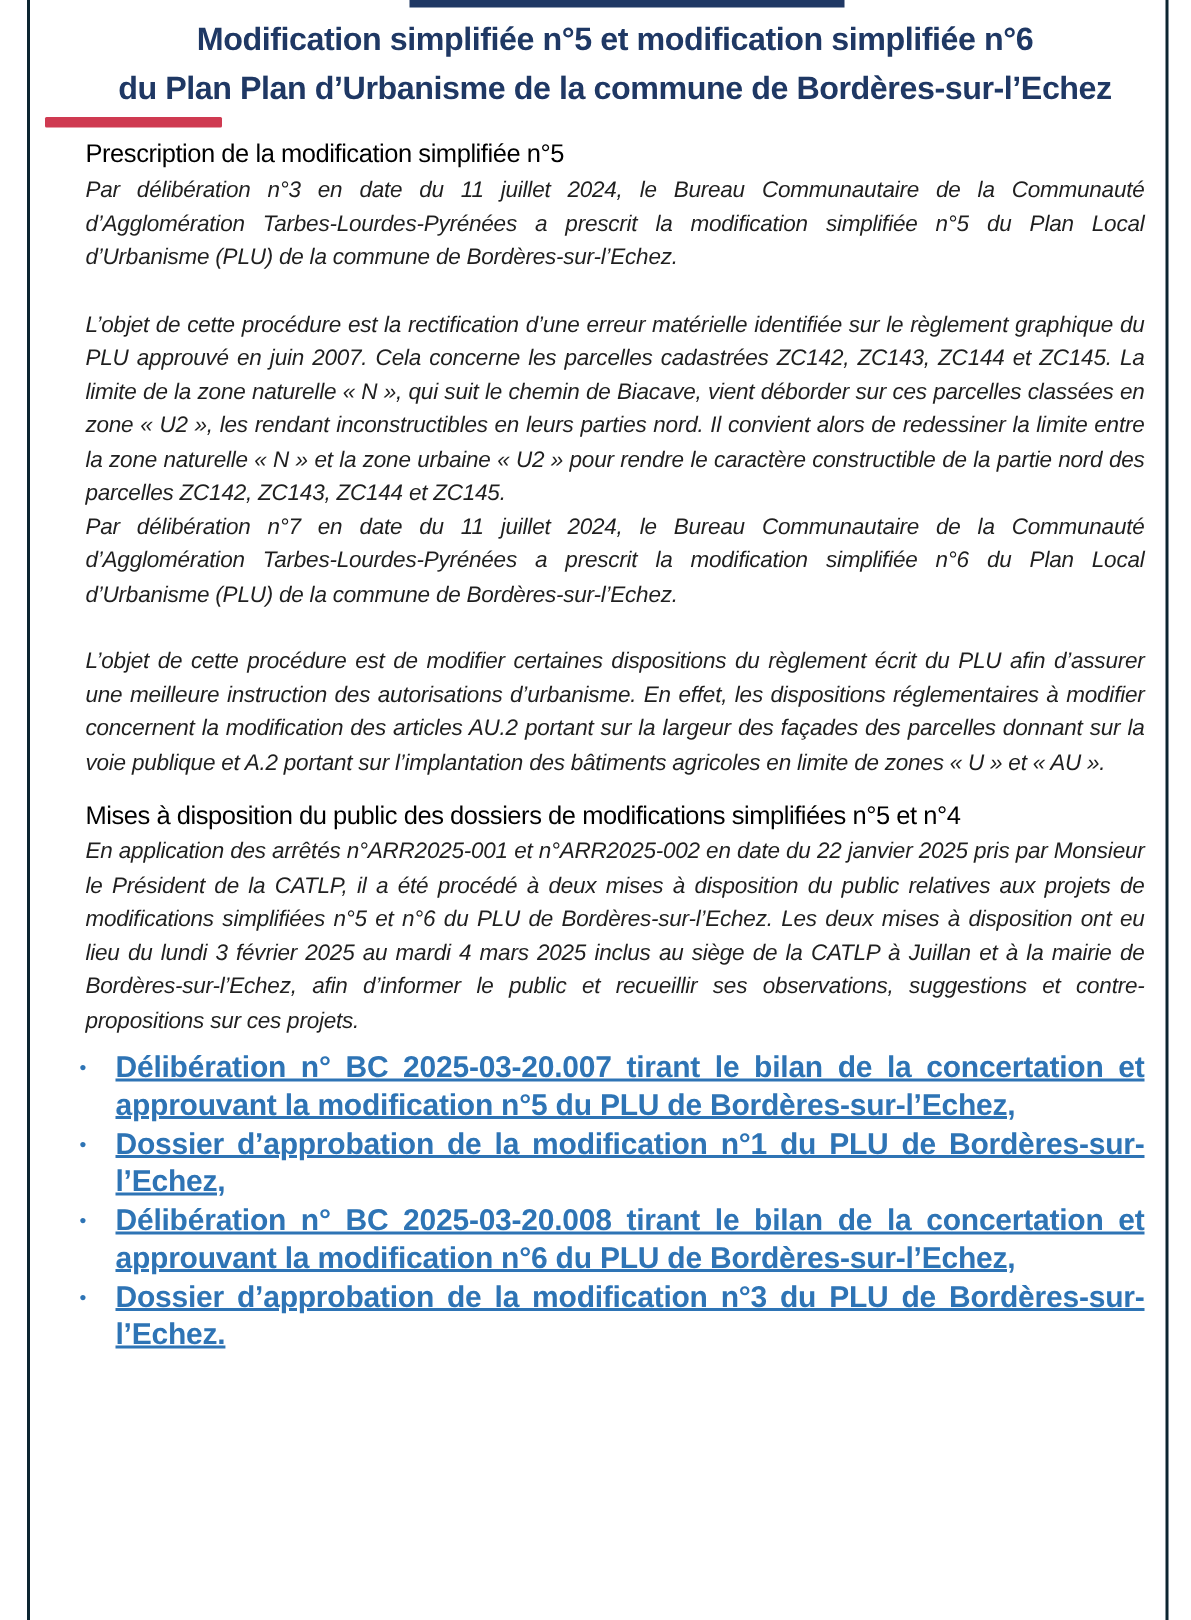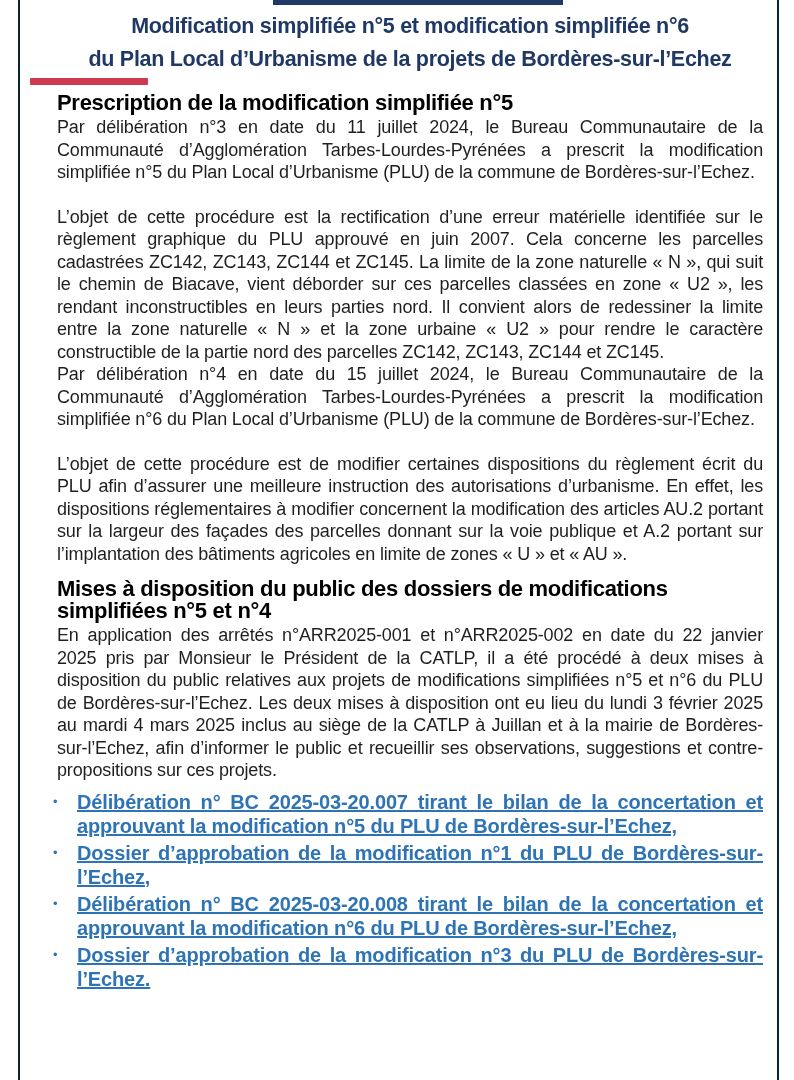--- a/index.html
+++ b/index.html
@@ -54,34 +54,35 @@
     position: absolute;
     left: 30px;
     top: 78px;
     width: 118px;
     height: 7px;
     background: #cf3a51;
     border-radius: 1px;
   }
   h2.section-heading {
     color: #000000;
-    font-weight: bold;
-    font-size: 22px;
+    font-weight: normal;
+    font-size: 17px;
     line-height: 22px;
     letter-spacing: -0.3px;
     margin: 13px 0 2px 0;
     text-align: left;
   }
   section:first-of-type h2.section-heading { margin-top: 6px; }
   p.body-par {
     color: #1f1f1f;
-    font-size: 18px;
+    font-size: 15px;
     line-height: 22.5px;
     letter-spacing: -0.15px;
     text-align: justify;
+    font-style: italic;
   }
   p.body-par + p.body-par { margin-top: 22px; }
   ul.links {
     list-style: none;
     margin: 9px 0 0 0;
   }
   ul.links li {
     position: relative;
     padding-left: 20px;
     margin-bottom: 2px;
@@ -112,34 +113,34 @@
 
   <div class="top-strip"></div>
   <div class="frame"></div>
   <div class="red-underline"></div>
 
   <div class="content">
 
     <header class="doc-header">
       <h1>
         <span class="title-line">Modification simplifiée n°5 et modification simplifiée n°6</span>
-        <span class="title-line">du Plan Local d’Urbanisme de la projets de Bordères-sur-l’Echez</span>
+        <span class="title-line">du Plan Plan d’Urbanisme de la commune de Bordères-sur-l’Echez</span>
       </h1>
     </header>
 
     <main>
 
       <section>
         <h2 class="section-heading">Prescription de la modification simplifiée n°5</h2>
         <p class="body-par">Par délibération n°3 en date du 11 juillet 2024, le Bureau Communautaire de la Communauté d’Agglomération Tarbes-Lourdes-Pyrénées a prescrit la modification simplifiée n°5 du Plan Local d’Urbanisme (PLU) de la commune de Bordères-sur-l’Echez.</p>
         <p class="body-par">L’objet de cette procédure est la rectification d’une erreur matérielle identifiée sur le règlement graphique du PLU approuvé en juin 2007. Cela concerne les parcelles cadastrées ZC142, ZC143, ZC144 et ZC145. La limite de la zone naturelle « N », qui suit le chemin de Biacave, vient déborder sur ces parcelles classées en zone « U2 », les rendant inconstructibles en leurs parties nord. Il convient alors de redessiner la limite entre la zone naturelle « N » et la zone urbaine « U2 » pour rendre le caractère constructible de la partie nord des parcelles ZC142, ZC143, ZC144 et ZC145.</p>
       </section>
 
       <section>
-        <p class="body-par">Par délibération n°4 en date du 15 juillet 2024, le Bureau Communautaire de la Communauté d’Agglomération Tarbes-Lourdes-Pyrénées a prescrit la modification simplifiée n°6 du Plan Local d’Urbanisme (PLU) de la commune de Bordères-sur-l’Echez.</p>
+        <p class="body-par">Par délibération n°7 en date du 11 juillet 2024, le Bureau Communautaire de la Communauté d’Agglomération Tarbes-Lourdes-Pyrénées a prescrit la modification simplifiée n°6 du Plan Local d’Urbanisme (PLU) de la commune de Bordères-sur-l’Echez.</p>
         <p class="body-par">L’objet de cette procédure est de modifier certaines dispositions du règlement écrit du PLU afin d’assurer une meilleure instruction des autorisations d’urbanisme. En effet, les dispositions réglementaires à modifier concernent la modification des articles AU.2 portant sur la largeur des façades des parcelles donnant sur la voie publique et A.2 portant sur l’implantation des bâtiments agricoles en limite de zones « U » et « AU ».</p>
       </section>
 
       <section>
         <h2 class="section-heading">Mises à disposition du public des dossiers de modifications simplifiées n°5 et n°4</h2>
         <p class="body-par">En application des arrêtés n°ARR2025-001 et n°ARR2025-002 en date du 22 janvier 2025 pris par Monsieur le Président de la CATLP, il a été procédé à deux mises à disposition du public relatives aux projets de modifications simplifiées n°5 et n°6 du PLU de Bordères-sur-l’Echez. Les deux mises à disposition ont eu lieu du lundi 3 février 2025 au mardi 4 mars 2025 inclus au siège de la CATLP à Juillan et à la mairie de Bordères-sur-l’Echez, afin d’informer le public et recueillir ses observations, suggestions et contre-propositions sur ces projets.</p>
       </section>
 
       <section>
       </section>

